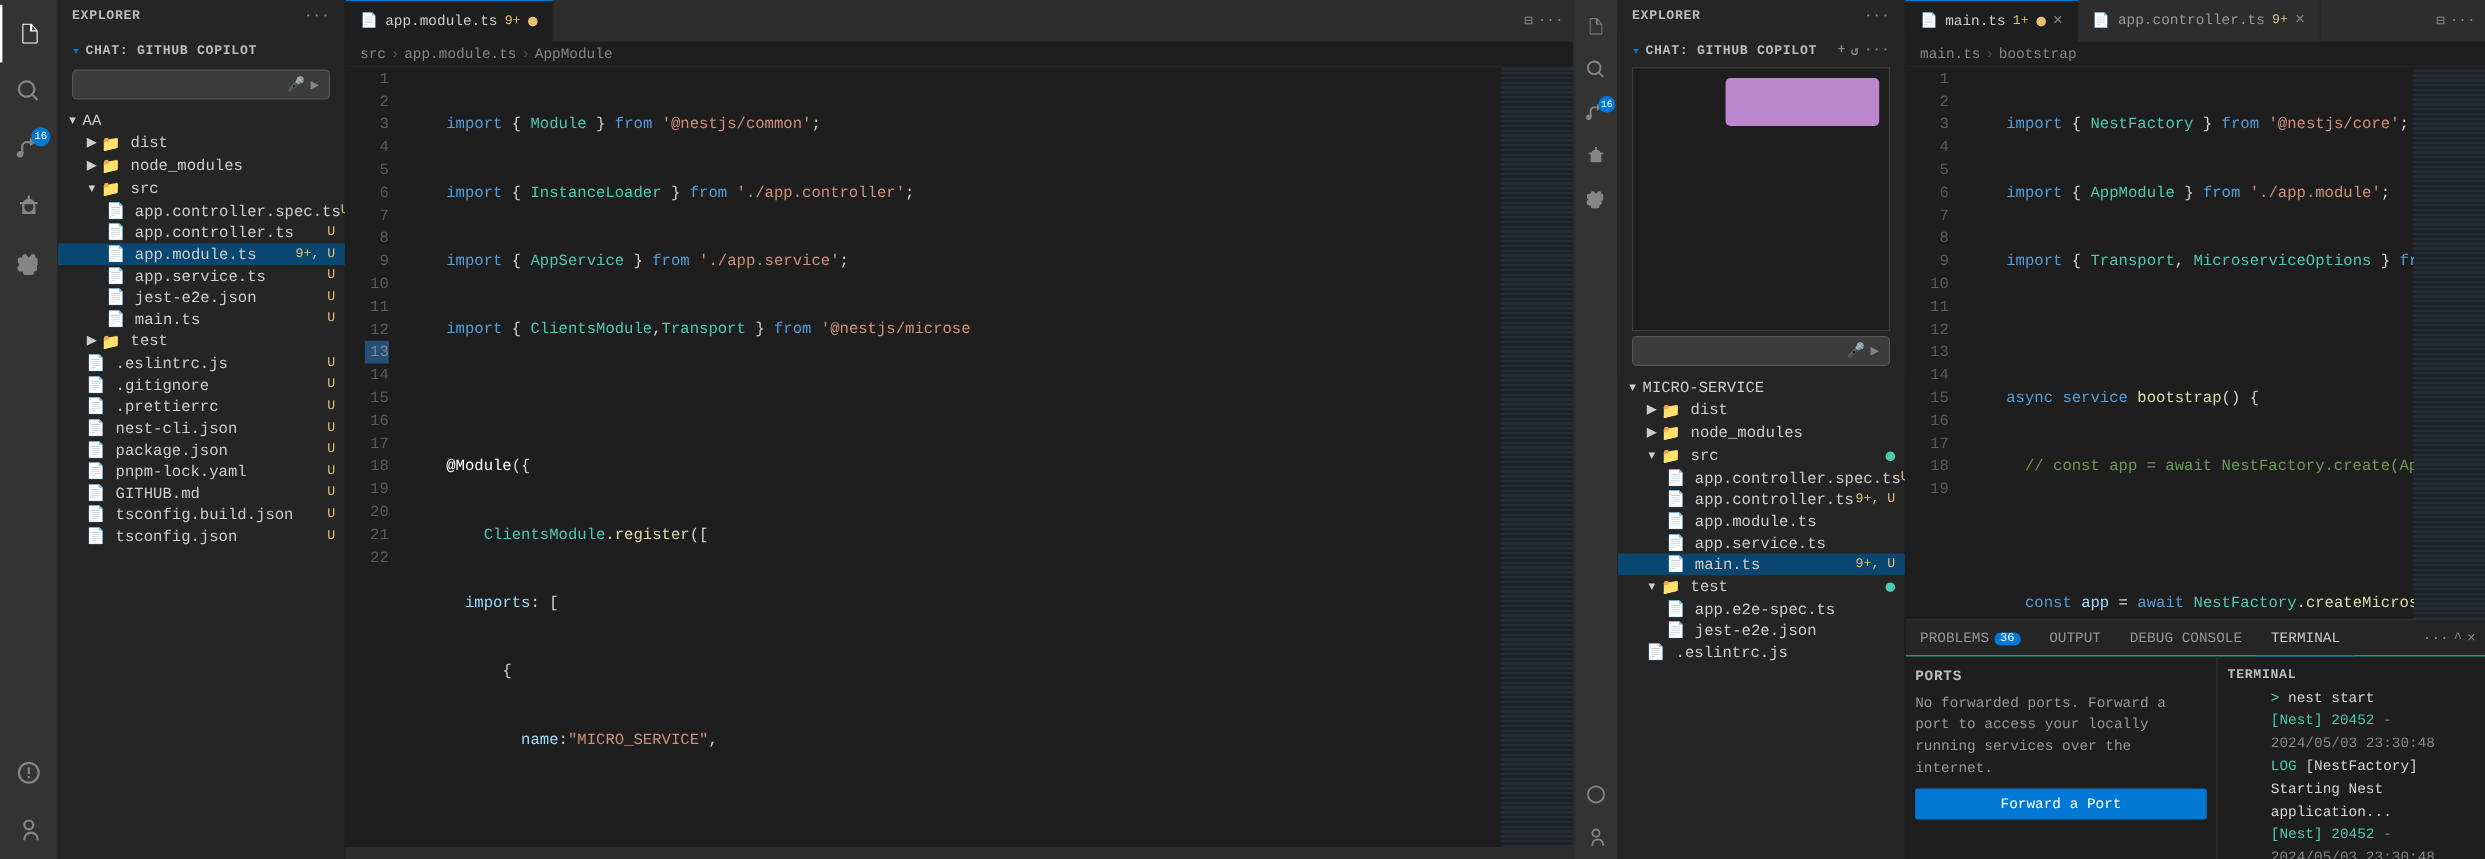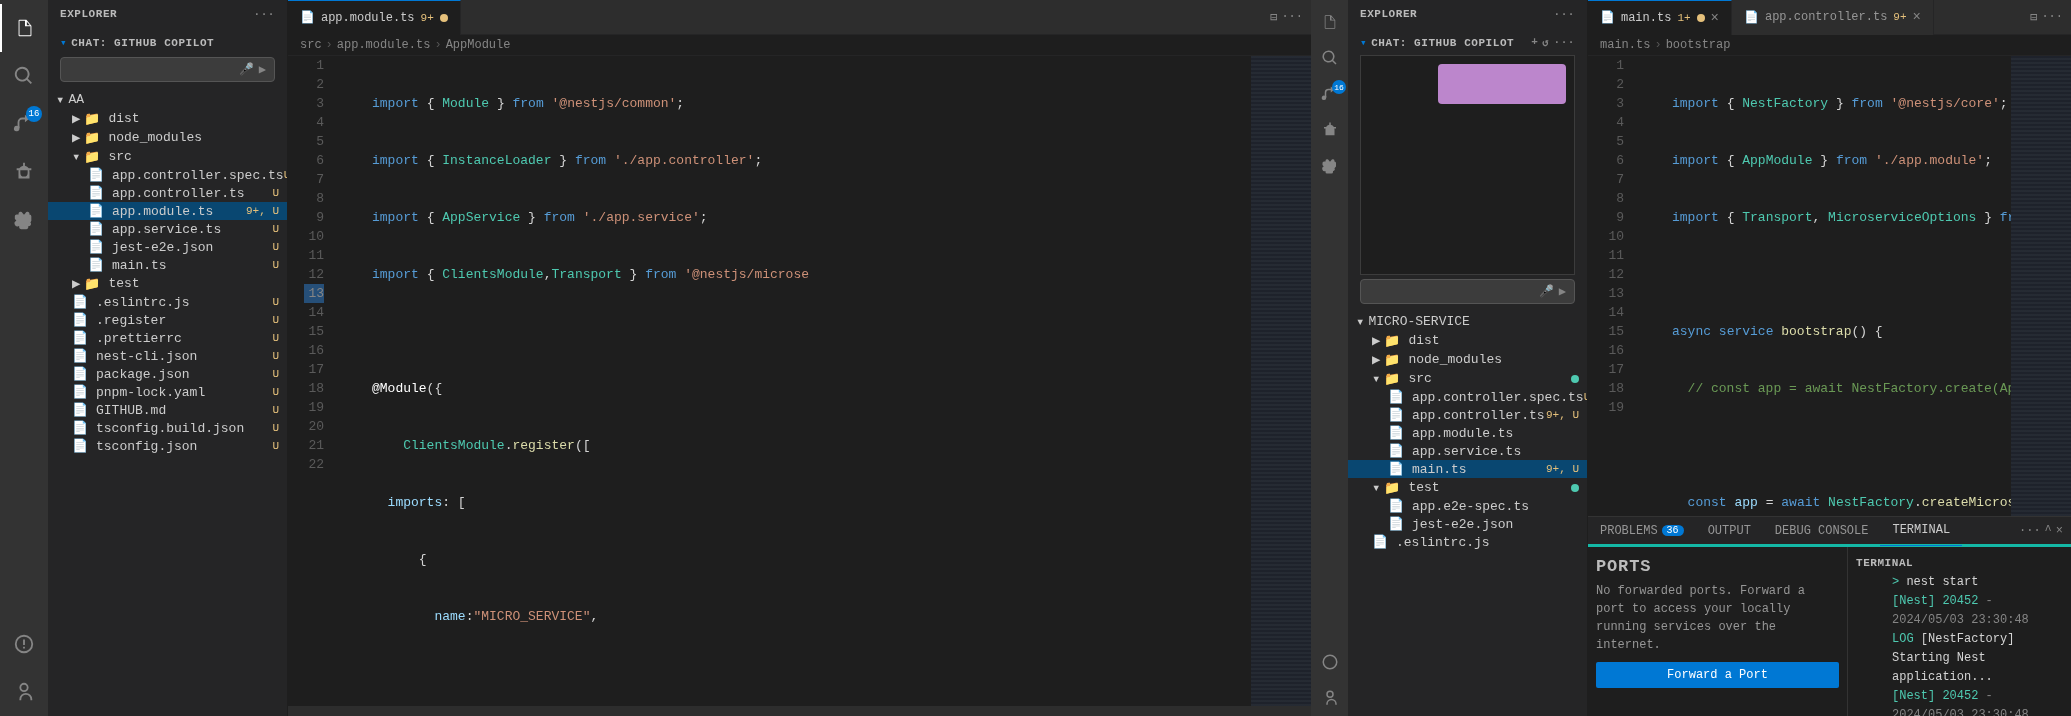--- a/index.html
+++ b/index.html
@@ -285,24 +285,23 @@
       overflow: hidden;
     }
 
     
     .bottom-panel {
       background: #1e1e1e;
       border-top: 1px solid #333;
     }
     .panel-tabs {
       display: flex;
-      align-items: center;
       height: 30px;
       background: #252526;
-      border-bottom: 3px solid #14b8a6;
+      border-bottom: 1px solid #14b8a6;
     }
     .panel-tab {
       padding: 0 12px;
       height: 30px;
       display: flex;
       align-items: center;
       cursor: pointer;
       color: #969696;
       font-size: 12px;
       gap: 4px;
@@ -318,21 +317,21 @@
       padding: 0 5px;
       font-size: 10px;
     }
 
     .ports-section {
       padding: 8px;
       border-right: 1px solid #333;
       width: 260px;
     }
     .ports-header {
-      font-size: 17px;
+      font-size: 12px;
       color: #bbbbbb;
       font-weight: bold;
       text-transform: uppercase;
       letter-spacing: 0.05em;
       padding: 2px 0 6px 0;
     }
     .ports-message {
       color: #969696;
       font-size: 12px;
       line-height: 1.5;
@@ -499,21 +498,21 @@
     </div>
     <div class="folder-item" style="padding-left:24px">
       <span class="folder-icon">▶</span>
       <span style="color:#e8c17a">📁</span>&nbsp;<span>test</span>
     </div>
     <div class="folder-item" style="padding-left:24px">
       <span style="color:#d4d4d4">📄</span>&nbsp;<span>.eslintrc.js</span>
       <span class="modified-u">U</span>
     </div>
     <div class="folder-item" style="padding-left:24px">
-      <span style="color:#d4d4d4">📄</span>&nbsp;<span>.register</span>
+      <span style="color:#d4d4d4">📄</span>&nbsp;<span>.gitignore</span>
       <span class="modified-u">U</span>
     </div>
     <div class="folder-item" style="padding-left:24px">
       <span style="color:#f9a825">📄</span>&nbsp;<span>.prettierrc</span>
       <span class="modified-u">U</span>
     </div>
     <div class="folder-item" style="padding-left:24px">
       <span style="color:#e06c75">📄</span>&nbsp;<span>nest-cli.json</span>
       <span class="modified-u">U</span>
     </div>

